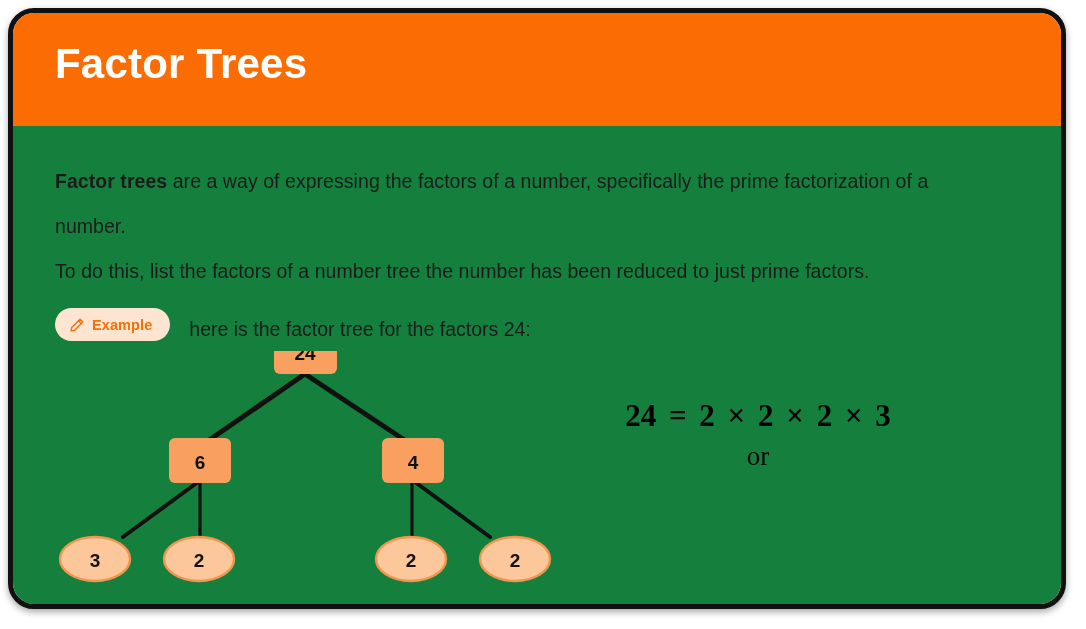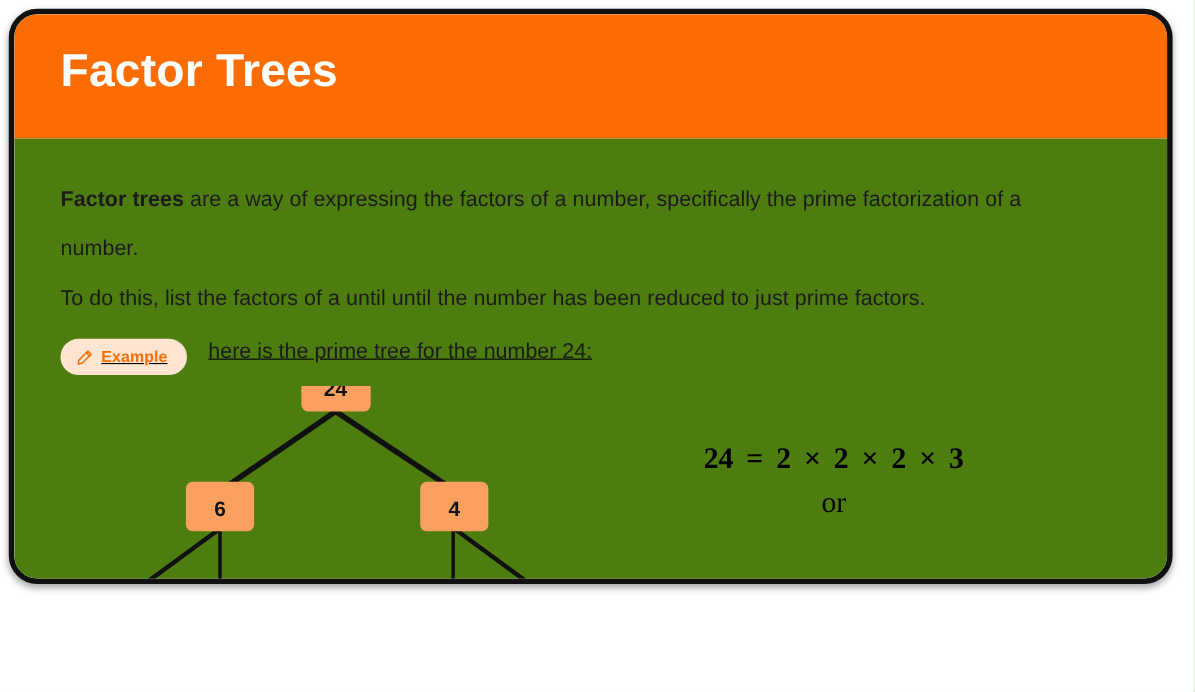--- a/index.html
+++ b/index.html
@@ -12,21 +12,21 @@
     height: 629px;
     font-family: "Liberation Sans", sans-serif;
     overflow: hidden;
   }
 
   .card {
     position: absolute;
     left: 8px;
     top: 8px;
     width: 1058px;
-    height: 523px;
+    height: 601px;
     box-sizing: border-box;
     border: 5px solid #111111;
     border-radius: 26px;
     background: #ffffff;
     overflow: hidden;
     box-shadow: 0 3px 7px rgba(0,0,0,0.35);
   }
 
   .header {
     position: absolute;
@@ -45,21 +45,21 @@
     color: #ffffff;
     letter-spacing: 0.2px;
   }
 
   .body-area {
     position: absolute;
     left: 0;
     top: 113px;
     width: 100%;
     height: 483px;
-    background: #4d7c0f;
+    background: #15803d;
   }
 
   .para {
     position: absolute;
     color: #1b1b1b;
     font-size: 19.5px;
     line-height: 45px;
     letter-spacing: 0.05px;
   }
   .para b { font-weight: bold; }
@@ -73,22 +73,21 @@
     left: 42px;
     top: 123px;
     width: 1000px;
   }
 
   .example-row {
     position: absolute;
     left: 42px;
     top: 182px;
     display: flex;
-    align-items: flex-start;
-    text-decoration: underline;
+    align-items: flex-end;
   }
   .example-badge {
     display: flex;
     align-items: center;
     gap: 7px;
     background: #FDE5D1;
     border-radius: 18px;
     padding: 6px 18px 6px 14px;
     height: 21px;
   }
@@ -121,21 +120,21 @@
     position: absolute;
     left: 560px;
     top: 268px;
     width: 370px;
     text-align: center;
     font-family: "Liberation Serif", serif;
     color: #000000;
   }
   .math-line {
     font-weight: bold;
-    font-size: 27px;
+    font-size: 31px;
     line-height: 44px;
     white-space: nowrap;
   }
   .math-or {
     font-weight: normal;
     font-size: 27px;
     line-height: 36px;
     text-align: center;
   }
   .math-line .op {
@@ -156,33 +155,33 @@
   <div class="header">
     <div class="header-title">Factor Trees</div>
   </div>
 
   <div class="body-area">
 
     <div class="para para-1">
       <b>Factor trees</b><span> are a way of expressing the factors of a number, specifically the prime factorization of a number.</span>
     </div>
 
-    <div class="para para-2">To do this, list the factors of a until until the number has been reduced to just prime factors.</div>
+    <div class="para para-2">To do this, list the factors of a number tree the number has been reduced to just prime factors.</div>
 
     <div class="example-row">
       <div class="example-badge">
         <span class="pencil-icon">
           <svg viewBox="0 0 24 24" width="16" height="16" fill="none" stroke="#F4700A" stroke-width="2.1" stroke-linecap="round" stroke-linejoin="round">
             <path d="M16.5 3.2l4.3 4.3L8.4 19.9l-5.3 1 1-5.3z"></path>
             <path d="M14.2 5.5l4.3 4.3"></path>
           </svg>
         </span>
         <span class="example-label">Example</span>
       </div>
-      <span class="example-text">here is the prime tree for the number 24:</span>
+      <span class="example-text">here is the factor tree for the factors 24:</span>
     </div>
 
     <div class="tree">
       <svg width="560" height="245" viewBox="0 0 560 245">
 
         <g stroke="#111111" fill="none" stroke-linecap="round">
           <line x1="292" y1="23" x2="189" y2="94" stroke-width="5"></line>
           <line x1="292" y1="23" x2="399" y2="94" stroke-width="5"></line>
           <line x1="185" y1="131" x2="110" y2="186" stroke-width="4"></line>
           <line x1="187" y1="131" x2="187" y2="186" stroke-width="3.2"></line>

